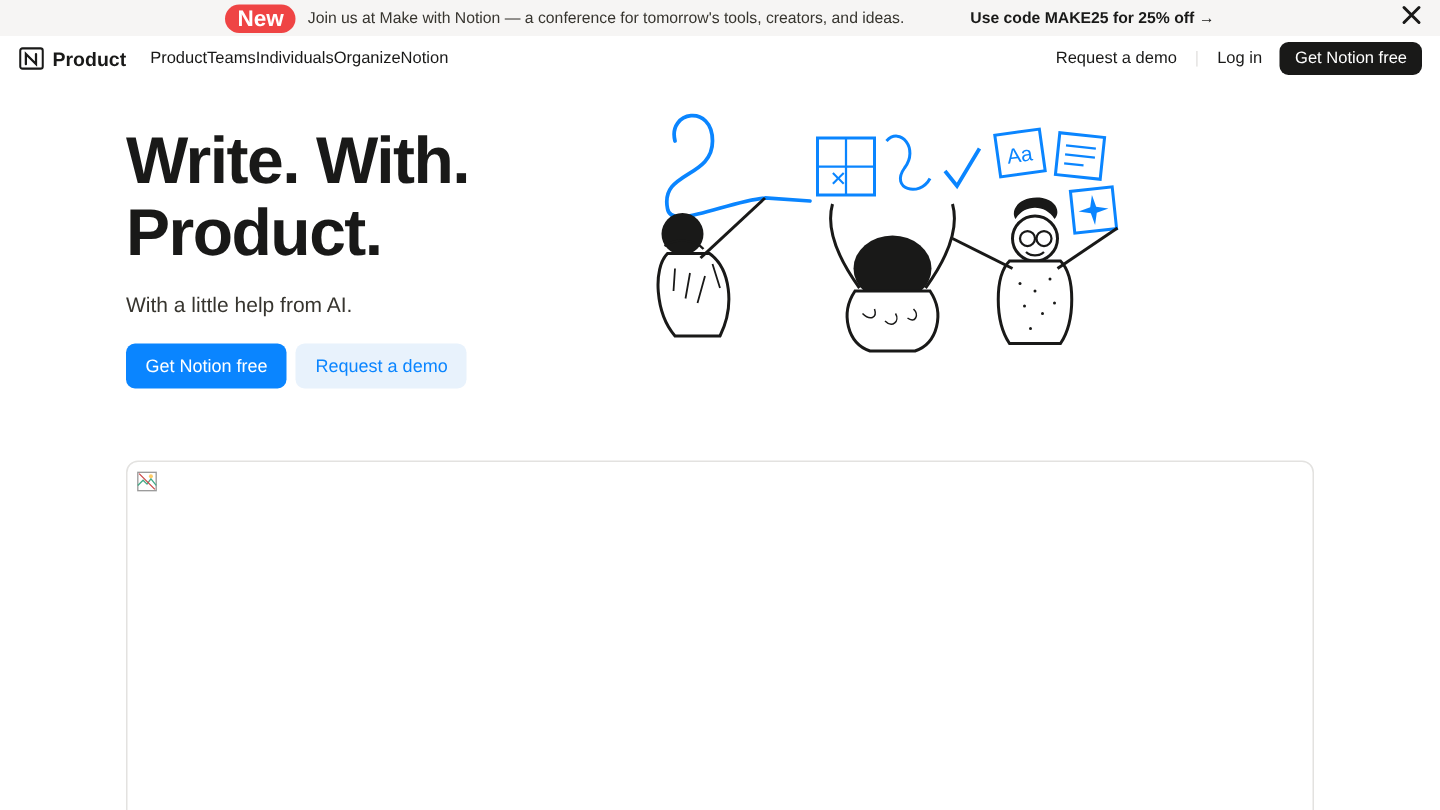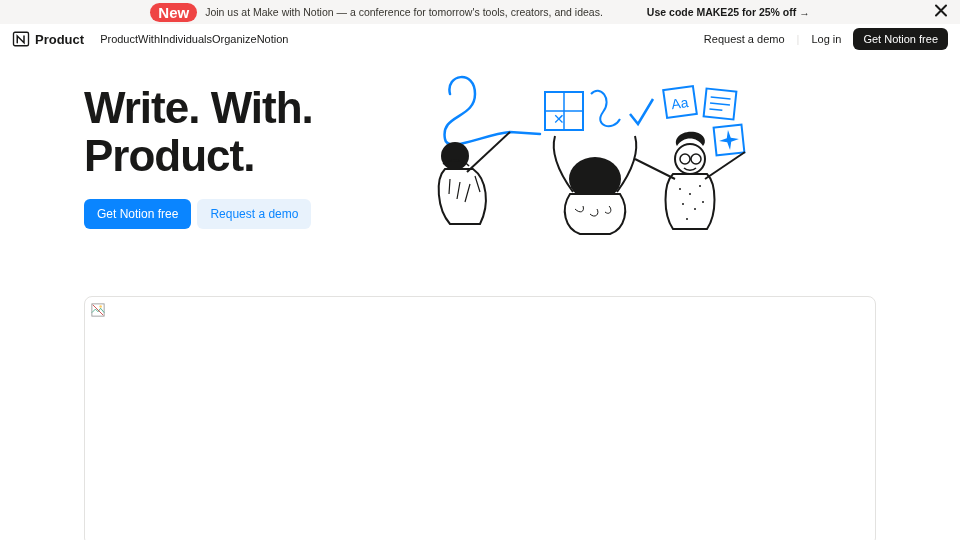--- a/index.html
+++ b/index.html
@@ -189,39 +189,40 @@
 <nav class="nav">
   <div class="logo-wrap">
     <svg class="logo-icon" viewBox="0 0 24 24">
       <rect x="2" y="3" width="20" height="18" rx="2" fill="none" stroke="#191918" stroke-width="1.8"></rect>
       <path d="M7 17 V8 L16 17 V8" stroke="#191918" stroke-width="2" fill="none" stroke-linecap="round"></path>
     </svg>
     <span class="logo-text">Product</span>
   </div>
   <div class="nav-links">
     <span>Product</span>
-    <span>With</span>
+    <span>Teams</span>
     <span>Individuals</span>
     <span>Organize</span>
     <span>Notion</span>
   </div>
   <div class="nav-right">
     <span>Request a demo</span>
     <span class="nav-divider">|</span>
     <span>Log in</span>
     <span class="btn-black">Get Notion free</span>
   </div>
 </nav>
 
 <div class="hero">
   <div class="hero-left">
     <h1 class="hero-title">
       <span>Write. With.</span><br>
       <span>Product.</span>
     </h1>
+    <p class="hero-sub">With a little help from AI.</p>
     <div class="hero-buttons">
       <span class="btn-primary">Get Notion free</span>
       <span class="btn-secondary">Request a demo</span>
     </div>
   </div>
   <div class="hero-right">
     <svg class="illustration" viewBox="0 0 480 180">
 
       <path d="M55 30 C50 10, 80 5, 80 30 C80 55, 45 50, 50 75 C52 90, 90 70, 115 68 L145 70" stroke="#0a85ff" stroke-width="2.5" fill="none" stroke-linecap="round"></path>
 

